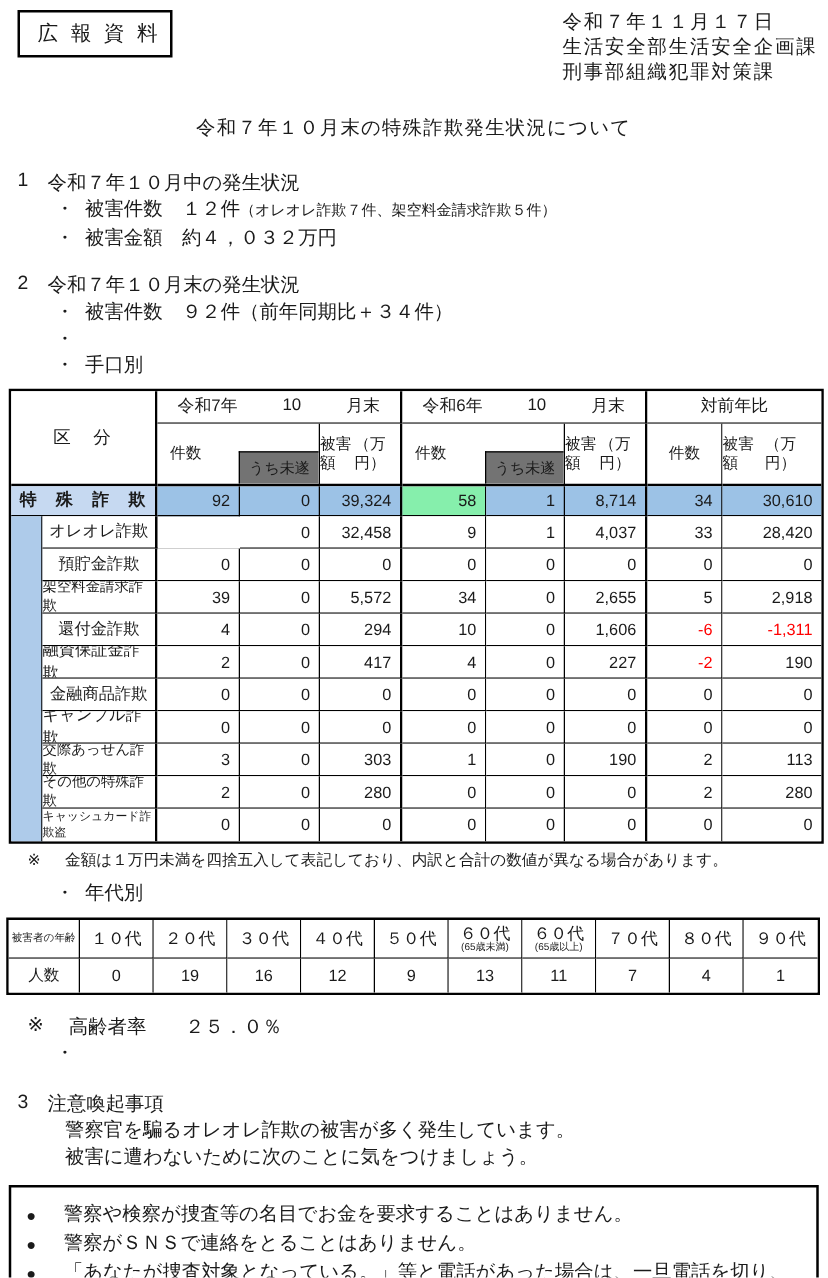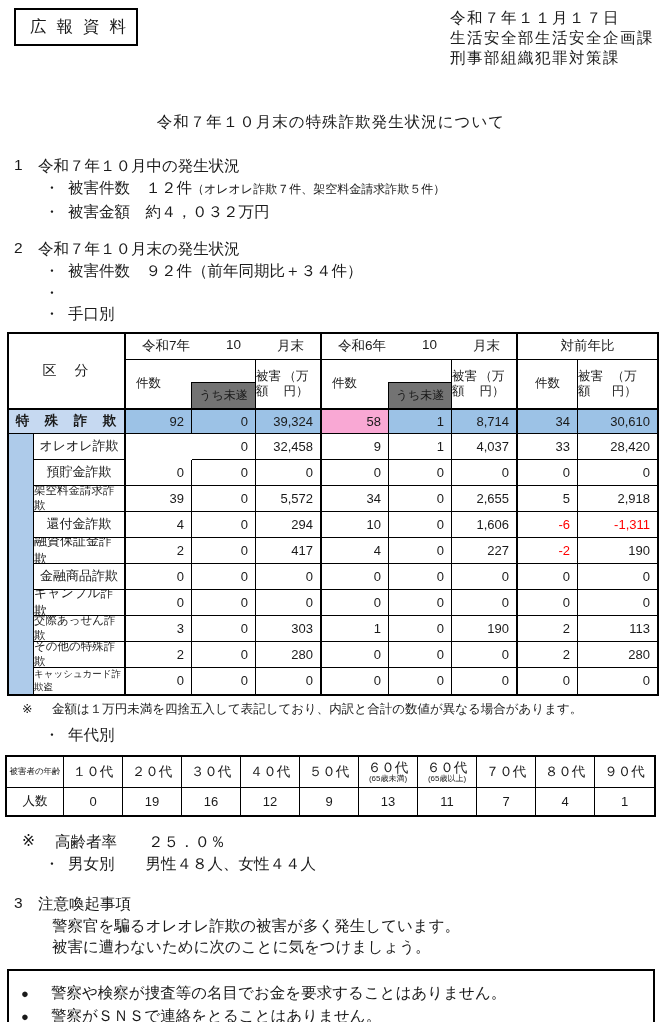--- a/index.html
+++ b/index.html
@@ -7,21 +7,21 @@
     font-family:"Liberation Sans","DejaVu Sans",sans-serif; color:#1a1a1a; }
 
   
   .top-row { display:flex; justify-content:space-between; align-items:flex-start;
     padding:8px 8px 0 14px; }
   .doc-label-box { border:2px solid #000; min-width:112px; height:38px;
     display:flex; align-items:center; justify-content:center;
     font-size:16.5px; letter-spacing:10px; padding-left:14px; font-weight:500; }
   .issuer-block { font-size:15.5px; line-height:20px; letter-spacing:1.5px; text-align:left; }
 
-  .main-title { text-align:center; margin-top:44px; font-size:15.5px; letter-spacing:1px; }
+  .main-title { text-align:center; margin-top:24px; font-size:15.5px; letter-spacing:1px; }
 
   
   .section { margin-left:14px; font-size:15.5px; }
   .sec-heading { display:flex; }
   .sec-num { width:24px; }
   .bullet-line { display:flex; margin-left:28px; line-height:21.5px; }
   .bullet-mark { width:26px; text-align:left; padding-left:2px; }
   .small-note { font-size:12px; }
   .sec1 { margin-top:23px; }
   .sec2 { margin-top:17px; }
@@ -176,21 +176,21 @@
   <div class="fc ctr amt amt-c thick-b">
     <span>被害額</span>
     <span>（万円）</span>
   </div>
 
   <div class="fc ctr total-label thick-r hl-lab" style="background: rgb(198, 217, 241);">特　殊　詐　欺</div>
 
 <div class="fc num" style="grid-area: 3 / 3; background: rgb(156, 194, 230);">92</div>
     <div class="fc num" style="grid-area: 3 / 4; background: rgb(156, 194, 230);">0</div>
     <div class="fc num thick-r" style="grid-area: 3 / 5; background: rgb(156, 194, 230);">39,324</div>
-    <div class="fc num" style="grid-area: 3 / 6; background: #f9a8d4;">58</div>
+    <div class="fc num" style="grid-area: 3 / 6; background: #86efac;">58</div>
     <div class="fc num" style="grid-area: 3 / 7; background: rgb(156, 194, 230);">1</div>
     <div class="fc num thick-r" style="grid-area: 3 / 8; background: rgb(156, 194, 230);">8,714</div>
     <div class="fc num" style="grid-area: 3 / 9; background: rgb(156, 194, 230);">34</div>
     <div class="fc num no-r" style="grid-area: 3 / 10; background: rgb(156, 194, 230);">30,610</div>
     <div class="fc no-b" style="grid-area: 4 / 1 / 14; background: rgb(174, 203, 234);"></div>
     <div class="fc lab thick-r" style="grid-area: 4 / 2;">オレオレ詐欺</div>
     <div class="fc num" style="grid-area: 4 / 3; margin-top: 26px;">42</div>
     <div class="fc num" style="grid-area: 4 / 4;">0</div>
     <div class="fc num thick-r" style="grid-area: 4 / 5;">32,458</div>
     <div class="fc num" style="grid-area: 4 / 6;">9</div>
@@ -339,21 +339,20 @@
     <div class="ac age-val no-b" style="grid-area: 2 / 10;">4</div>
     <div class="ac age-val no-b no-r" style="grid-area: 2 / 11;">1</div>
   </div>
 
 <div class="elder-note">
   <span class="mk">※</span>
   <span>高齢者率　　２５．０％</span>
 </div>
 <div class="gender-line">
   <span class="bullet-mark">・</span>
-  <span>男女別　　男性４８人、女性４４人</span>
 </div>
 
 <div class="section sec3">
   <div class="sec-heading">
     <span class="sec-num">3</span>
     <span>注意喚起事項</span>
   </div>
   <div class="sec3-lines">
     <div>警察官を騙るオレオレ詐欺の被害が多く発生しています。</div>
     <div>被害に遭わないために次のことに気をつけましょう。</div>

